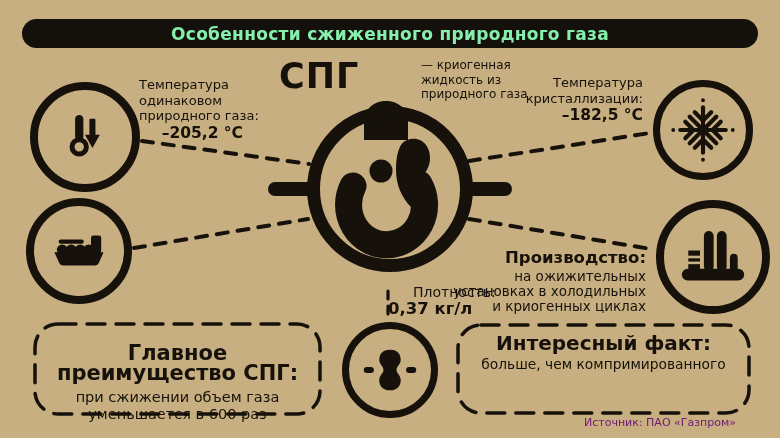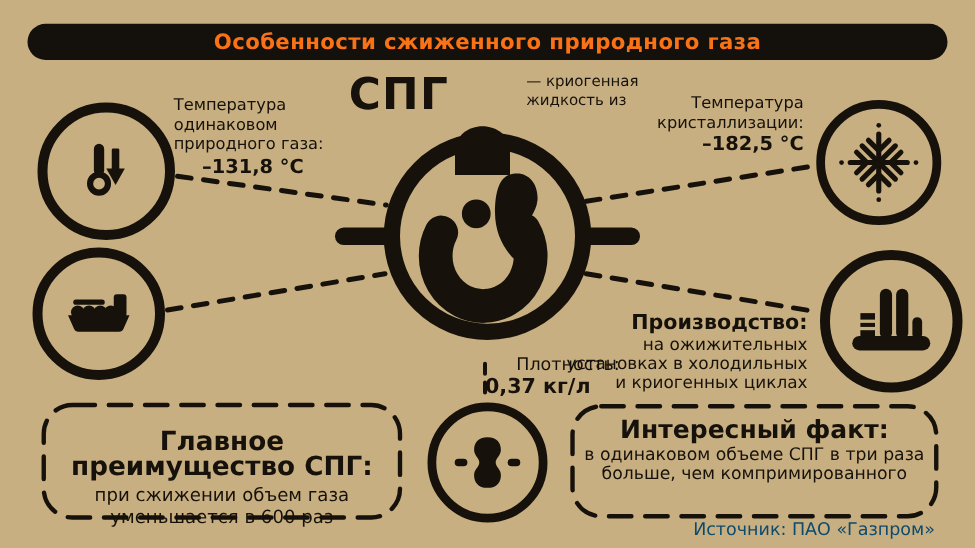--- a/index.html
+++ b/index.html
@@ -8,21 +8,21 @@
     --titlebg:#14110c;
     --titletx:#ccb librar;
   }
   *{margin:0;padding:0;box-sizing:border-box;}
   html,body{background:#c8af81;}
   body{font-family:"DejaVu Sans","Liberation Sans",sans-serif;color:#16120b;}
   .canvas{position:relative;width:780px;height:438px;background:#c8af81;overflow:hidden;}
 
   .title-bar{position:absolute;left:22px;top:19px;width:736px;height:29px;background:#14110c;
     border-radius:15px;display:flex;align-items:center;justify-content:center;}
-  .title-bar span{color:#f97316;font-size:17px;font-weight:bold;letter-spacing:.3px;}
+  .title-bar span{color:#86efac;font-size:17px;font-weight:bold;letter-spacing:.3px;}
 
   svg.overlay{position:absolute;left:0;top:0;width:780px;height:438px;z-index:1;pointer-events:none;}
 
   .circle{position:absolute;border-radius:50%;border:8px solid #16120b;display:flex;
     align-items:center;justify-content:center;z-index:2;background:transparent;}
   .c-cool{left:30px;top:82px;width:110px;height:110px;}
   .c-cryst{left:653px;top:80px;width:100px;height:100px;border-width:7px;}
   .c-ship{left:26px;top:198px;width:106px;height:106px;}
   .c-plant{left:656px;top:200px;width:114px;height:114px;}
   .c-dens{left:342px;top:322px;width:96px;height:96px;border-width:7px;}
@@ -50,21 +50,21 @@
   .fact .ttl{font-weight:bold;}
   .adv{left:35px;top:324px;width:285px;height:90px;padding-top:19px;}
   .adv .ttl{font-size:21px;line-height:20px;}
   .adv .ln{font-size:14.5px;line-height:16.5px;}
   .adv .body{margin-top:6px;}
   .int{left:458px;top:325px;width:291px;height:88px;padding-top:7px;}
   .int .ttl{font-size:20px;line-height:22px;}
   .int .ln{font-size:13.8px;line-height:15.3px;}
   .int .body{margin-top:3px;}
 
-  .source{position:absolute;right:32px;top:416px;font-size:14px;z-index:2;color:#0c4a6e;}
+  .source{position:absolute;right:44px;top:416px;font-size:11px;z-index:2;color:#701a75;}
 </style>
 </head>
 <body>
 
 <div class="canvas">
 
   <div class="title-bar">
     <span>Особенности сжиженного природного газа</span>
   </div>
 
@@ -92,37 +92,38 @@
     <path d="M 93 126 A 38 40 0 1 0 159 124" fill="none" stroke="#16120b" stroke-width="27" stroke-linecap="round"></path>
     <circle cx="121" cy="111" r="11.5" fill="#16120b"></circle>
     <path d="M 147 80 C 161 75 171 86 170 100 C 169 111 161 117 156 128 C 152 136 152 142 151 147 C 142 138 136 125 136 110 C 136 95 139 83 147 80 Z" fill="#16120b"></path>
   </svg>
 
   <div class="abbr">СПГ</div>
 
   <div class="definition">
     <div class="ln">— криогенная</div>
     <div class="ln">жидкость из</div>
+    <div class="ln">природного газа</div>
   </div>
 
   <div class="circle c-cool">
     <svg width="66" height="66" viewBox="0 0 120 120">
       <g fill="#16120b">
         <rect x="42" y="20" width="15" height="46" rx="7.5"></rect>
         <rect x="68" y="27" width="11" height="31" rx="2"></rect>
         <polygon points="60,56 87,56 73.5,80"></polygon>
       </g>
       <circle cx="49.5" cy="78" r="13" fill="none" stroke="#16120b" stroke-width="9"></circle>
     </svg>
   </div>
   <div class="lbl cool-lbl">
     <div class="ln">Температура</div>
     <div class="ln">одинаковом</div>
     <div class="ln">природного газа:</div>
-    <div class="val">–131,8 °C</div>
+    <div class="val">–205,2 °C</div>
   </div>
 
   <div class="circle c-cryst">
     <svg width="76" height="76" viewBox="0 0 120 120">
       <g stroke="#16120b" stroke-width="6.5" stroke-linecap="round" fill="none">
         <line x1="24" y1="60" x2="96" y2="60"></line>
         <line x1="60" y1="24" x2="60" y2="96"></line>
         <line x1="39" y1="39" x2="81" y2="81"></line>
         <line x1="39" y1="81" x2="81" y2="39"></line>
         <path d="M 32 47 L 45 60 L 32 73"></path>
@@ -198,20 +199,19 @@
     <div class="ttl">Главное преимущество СПГ:</div>
     <div class="body">
       <div class="ln">при сжижении объем газа</div>
       <div class="ln">уменьшается в 600 раз</div>
     </div>
   </div>
 
   <div class="fact int">
     <div class="ttl">Интересный факт:</div>
     <div class="body">
-      <div class="ln">в одинаковом объеме СПГ в три раза</div>
       <div class="ln">больше, чем компримированного</div>
     </div>
   </div>
 
   <div class="source">Источник: ПАО «Газпром»</div>
 
 </div>
 
 </body></html>

